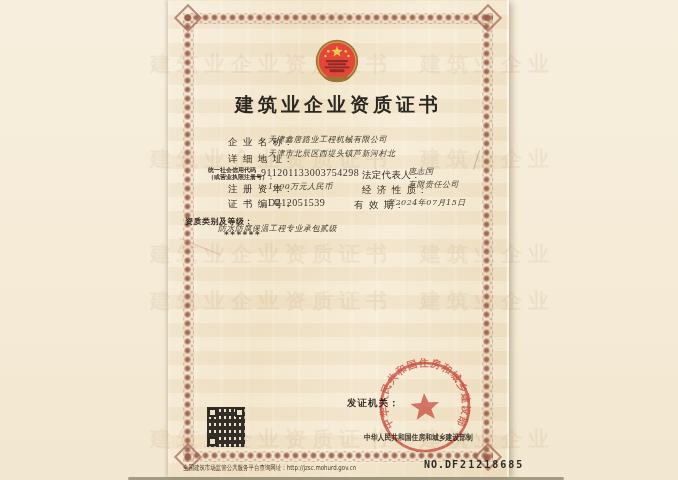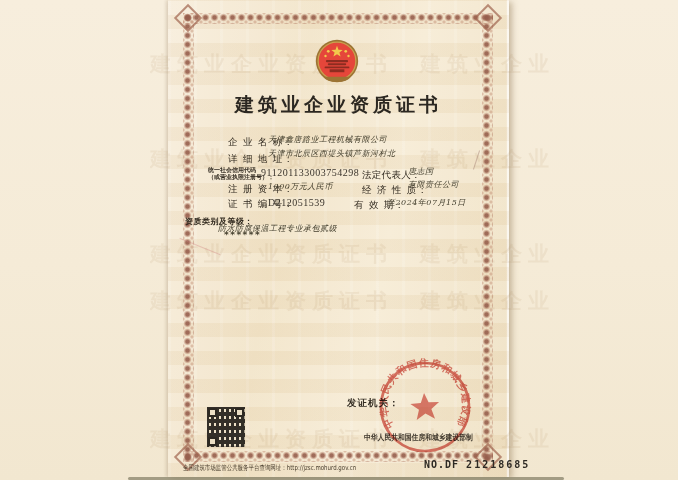--- a/index.html
+++ b/index.html
@@ -58,21 +58,21 @@
   }
   .subtitle{position:absolute;left:0;right:0;top:119px;text-align:center;font-weight:bold;font-size:9.5px;letter-spacing:2px;color:#2b2721;}
   .tiny-lbl{position:absolute;left:40px;top:166px;font-weight:bold;font-size:6px;line-height:7px;color:#30291f;white-space:nowrap;}
   .grade-lbl{position:absolute;left:17px;top:216px;font-weight:bold;font-size:8px;color:#30291f;letter-spacing:.5px;}
   .stars{position:absolute;left:56px;top:230px;font-weight:bold;font-size:9px;letter-spacing:1.5px;color:#45402f;}
   .authority{position:absolute;left:179px;top:397px;font-weight:bold;font-size:9.5px;color:#332c22;letter-spacing:1px;}
   .issue-date{position:absolute;left:222px;top:411px;font-family:"DejaVu Serif",serif;font-size:10px;font-weight:bold;letter-spacing:1.5px;color:#3b352c;z-index:4;white-space:nowrap;}
   .ministry{position:absolute;left:196px;top:432px;font-weight:bold;font-size:8px;color:#3f382e;transform:scaleX(.85);transform-origin:left;white-space:nowrap;z-index:4;}
   .footer-query{position:absolute;left:15px;top:463px;font-size:7px;color:#473c2c;transform:scaleX(.78);transform-origin:left;white-space:nowrap;}
   .serial{position:absolute;left:256px;top:459px;font-family:"DejaVu Sans Mono",monospace;font-weight:bold;font-size:10px;color:#2e2a24;letter-spacing:1px;white-space:nowrap;}
-  .serial .no2{letter-spacing:2px;margin-left:7px;}
+  .serial .no2{letter-spacing:2px;margin-left:1px;}
   
   .emblem{position:absolute;left:146px;top:38px;width:46px;height:46px;}
   
   .seal{position:absolute;left:202px;top:352px;width:110px;height:110px;z-index:5;mix-blend-mode:multiply;opacity:.88;transform:rotate(-4deg);}
   
   .qr{
     position:absolute;left:39px;top:407px;width:38px;height:40px;
     background-color:#ece0c6;
     background-image:
       repeating-linear-gradient(0deg,#332f28 0 2px,transparent 2px 5px),

